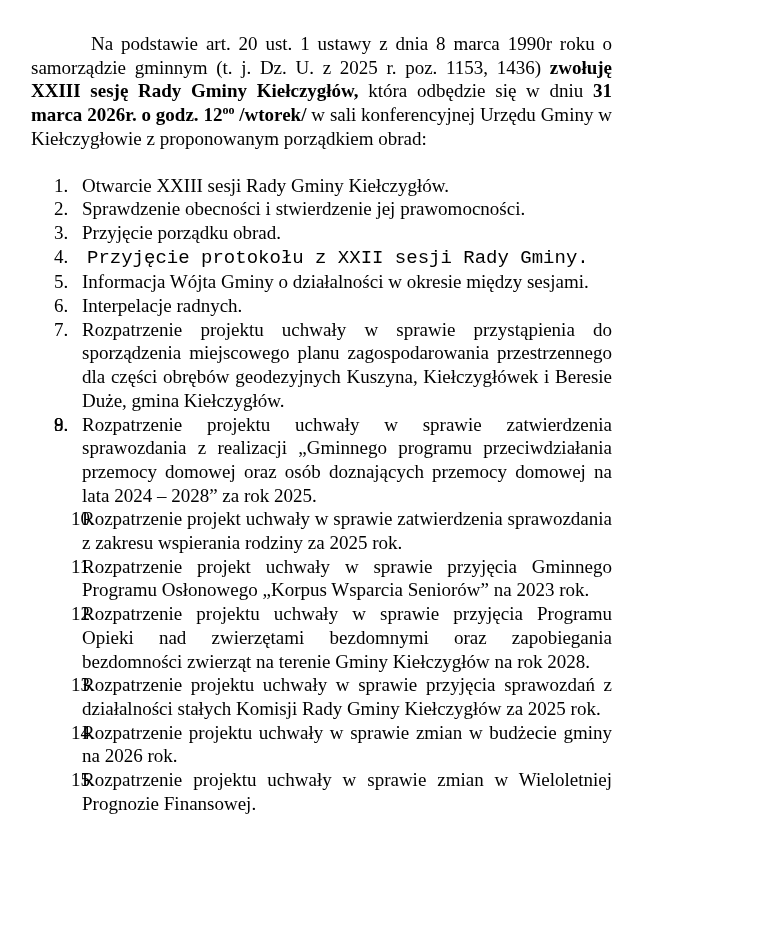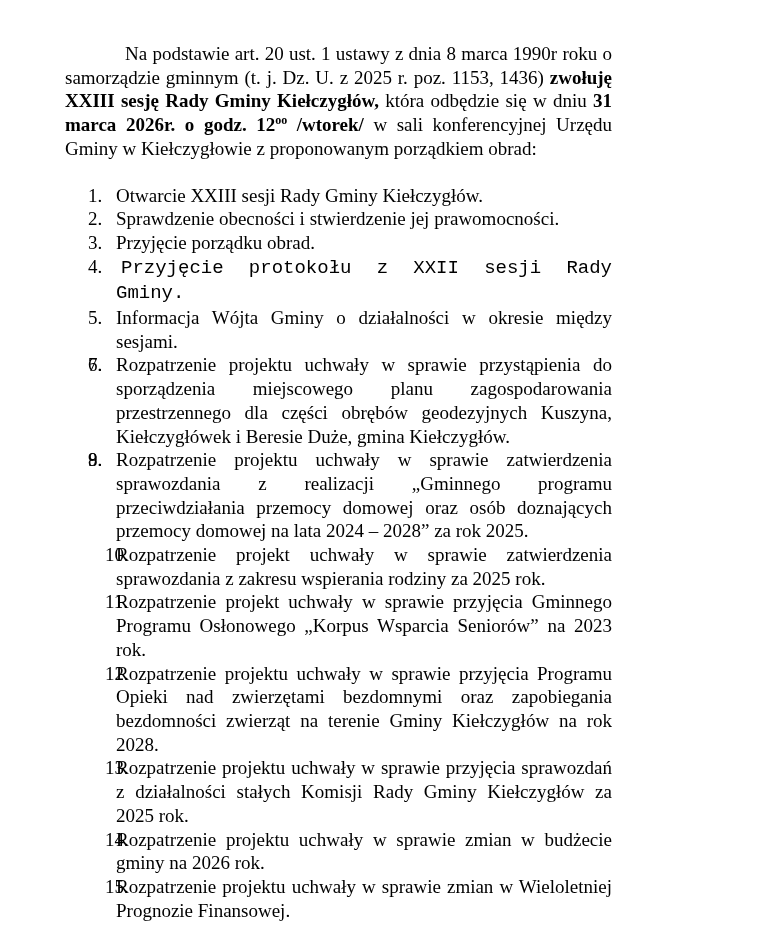--- a/index.html
+++ b/index.html
@@ -11,24 +11,23 @@
       width: 773px;
       height: 940px;
       overflow: hidden;
       font-family: "Liberation Serif", serif;
       color: #000000;
       font-size: 19px;
       line-height: 23.7px;
     }
     .page {
       position: relative;
-      padding: 32px 62px 0 65px;
+      padding: 32px 62px 0 31px;
       box-sizing: border-box;
       width: 674px;
-      margin-top: 10px;
     }
     .intro {
       text-align: justify;
       text-indent: 60px;
       margin: 0;
     }
     .intro b { font-weight: bold; }
     .intro sup {
       font-size: 12px;
       line-height: 0;
@@ -57,21 +56,21 @@
 
 <div class="page">
   <p class="intro"><span>Na podstawie art.  20 ust.  1 ustawy z dnia 8 marca 1990r roku o samorządzie gminnym (t. j. Dz. U. z 2025 r. poz. 1153, 1436) </span><b>zwołuję XXIII sesję Rady Gminy Kiełczygłów,</b><span> która odbędzie się w dniu </span><b><span>31 marca 2026r. o godz. 12</span><sup>oo</sup><span> /wtorek/</span></b><span> w sali konferencyjnej Urzędu Gminy w Kiełczygłowie z proponowanym porządkiem obrad:</span></p>
 
   <ol class="agenda">
     <li><span class="num">1.</span><span class="txt">Otwarcie XXIII sesji Rady Gminy Kiełczygłów.</span></li>
     <li><span class="num">2.</span><span class="txt">Sprawdzenie obecności i stwierdzenie jej prawomocności.</span></li>
     <li><span class="num">3.</span><span class="txt">Przyjęcie porządku obrad.</span></li>
     <li><span class="num">4.</span><span class="txt shift">Przyjęcie protokołu z XXII sesji Rady Gminy.</span></li>
     <li><span class="num">5.</span><span class="txt">Informacja Wójta Gminy o działalności w okresie między sesjami.</span></li>
-    <li><span class="num">6.</span></li>
+    <li><span class="num">6.</span><span class="txt">Interpelacje radnych.</span></li>
     <li><span class="num">7.</span><span class="txt">Rozpatrzenie projektu uchwały w sprawie przystąpienia do sporządzenia miejscowego planu zagospodarowania przestrzennego dla części obrębów geodezyjnych Kuszyna, Kiełczygłówek i Beresie Duże, gmina Kiełczygłów.</span></li>
     <li><span class="num">8.</span></li>
     <li><span class="num">9.</span><span class="txt">Rozpatrzenie projektu uchwały w sprawie zatwierdzenia sprawozdania z realizacji „Gminnego programu przeciwdziałania przemocy domowej oraz osób doznających przemocy domowej na lata 2024 – 2028” za rok 2025.</span></li>
     <li class="two-digit"><span class="num">10.</span><span class="txt">Rozpatrzenie projekt uchwały w sprawie zatwierdzenia sprawozdania z zakresu wspierania rodziny za 2025 rok.</span></li>
     <li class="two-digit"><span class="num">11.</span><span class="txt">Rozpatrzenie projekt uchwały w sprawie przyjęcia Gminnego Programu Osłonowego „Korpus Wsparcia Seniorów” na 2023 rok.</span></li>
     <li class="two-digit"><span class="num">12.</span><span class="txt">Rozpatrzenie projektu uchwały w sprawie przyjęcia Programu Opieki nad zwierzętami bezdomnymi oraz zapobiegania bezdomności zwierząt na terenie Gminy Kiełczygłów na rok 2028.</span></li>
     <li class="two-digit"><span class="num">13.</span><span class="txt">Rozpatrzenie projektu uchwały w sprawie przyjęcia sprawozdań z działalności stałych Komisji Rady Gminy Kiełczygłów za 2025 rok.</span></li>
     <li class="two-digit"><span class="num">14.</span><span class="txt">Rozpatrzenie projektu uchwały w sprawie zmian w budżecie gminy na 2026 rok.</span></li>
     <li class="two-digit"><span class="num">15.</span><span class="txt">Rozpatrzenie projektu uchwały w sprawie zmian w Wieloletniej Prognozie Finansowej.</span></li>
   </ol>

